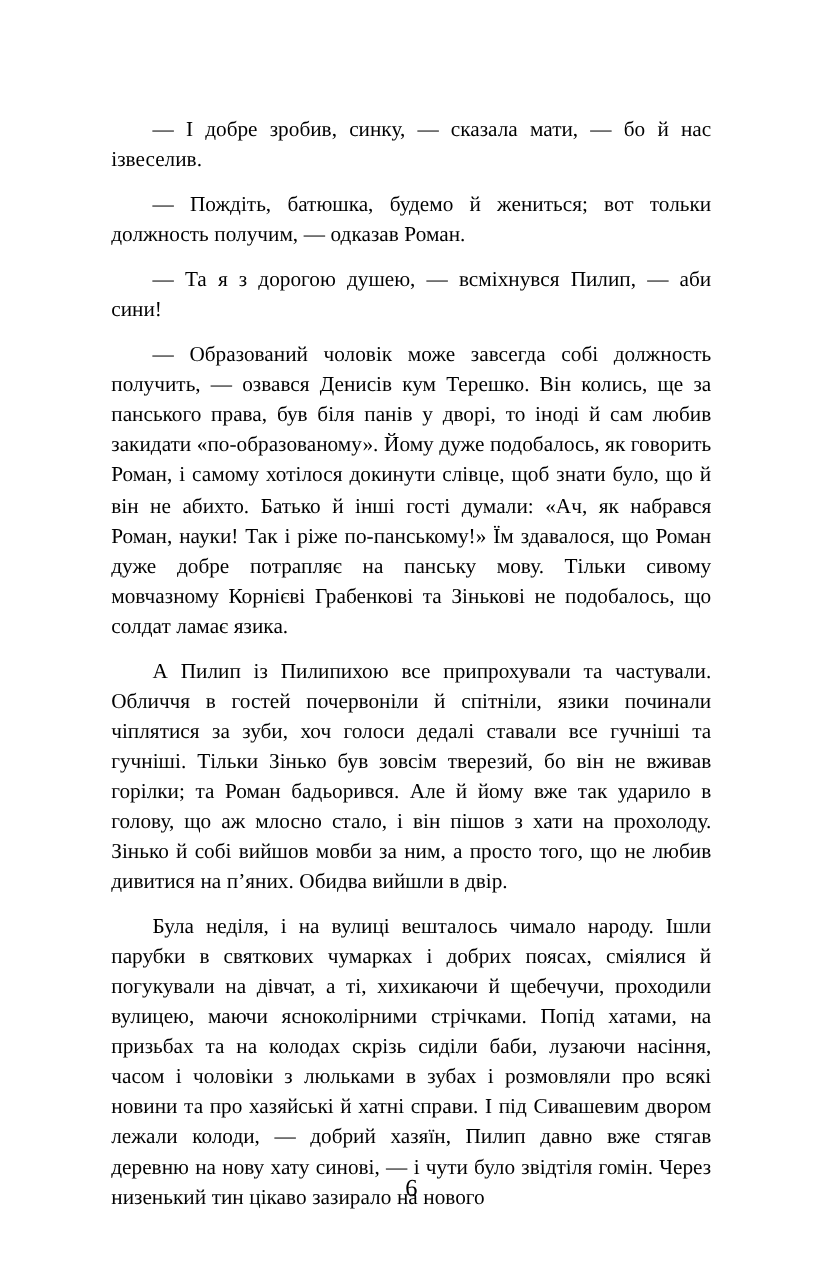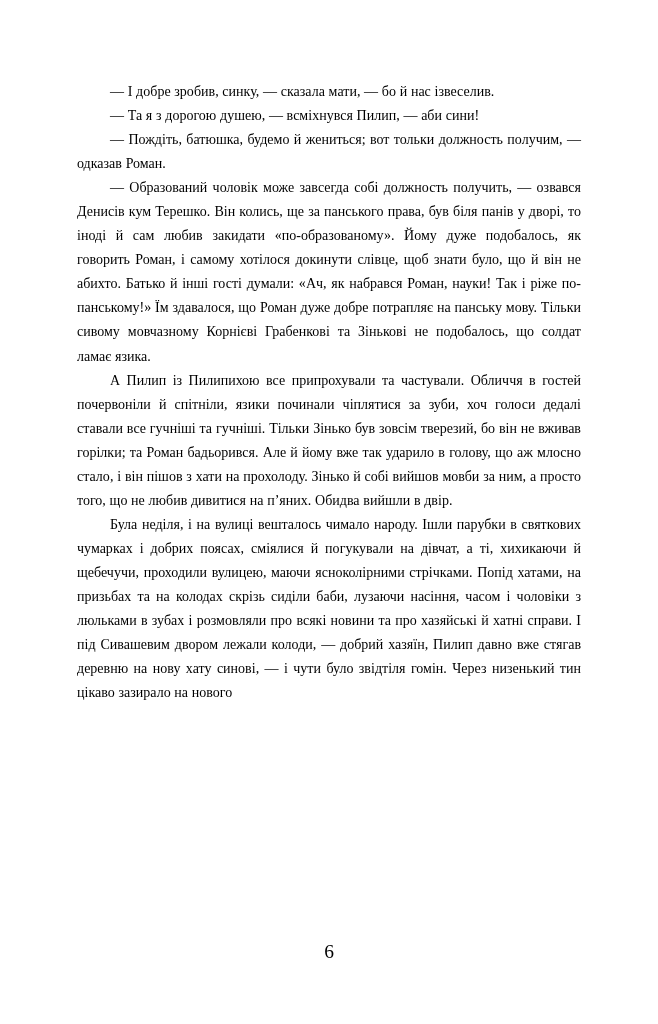--- a/index.html
+++ b/index.html
@@ -23,25 +23,25 @@
     background: #ffffff;
     box-sizing: border-box;
   }
   .text-block {
     position: absolute;
     left: 77px;
     top: 80px;
     width: 504px;
   }
   .para {
-    margin: 0;
+    margin: 12px;
     text-align: justify;
     text-justify: inter-word;
     text-indent: 33px;
-    font-size: 14px;
+    font-size: 17px;
     line-height: 24.05px;
     letter-spacing: 0.01px;
     word-spacing: 0.2px;
     hyphens: manual;
   }
   .page-number {
     position: absolute;
     left: 0;
     right: 0;
     top: 940px;
@@ -51,22 +51,22 @@
     font-family: "Liberation Serif", "DejaVu Serif", serif;
   }
 </style>
 </head>
 <body>
 
 <div class="page">
 
   <div class="text-block">
     <p class="para">— І добре зробив, синку, — сказала мати, — бо й нас ізвеселив.</p>
+    <p class="para">— Пождіть, батюшка, будемо й жениться; вот тольки должность получим, — одказав Роман.</p>
     <p class="para">— Та я з дорогою душею, — всміхнувся Пилип, — аби сини!</p>
-    <p class="para">— Пождіть, батюшка, будемо й жениться; вот тольки должность получим, — одказав Роман.</p>
     <p class="para">— Образований чоловік може завсегда собі должность получить, — озвався Денисів кум Терешко. Він колись, ще за панського права, був біля панів у дворі, то іноді й сам любив закидати «по-образованому». Йому дуже подобалось, як говорить Роман, і самому хотілося докинути слівце, щоб знати було, що й він не абихто. Батько й інші гості думали: «Ач, як набрався Роман, науки! Так і ріже по-панському!» Їм здавалося, що Роман дуже добре потрапляє на панську мову. Тільки сивому мовчазному Корнієві Грабенкові та Зіньковi не подобалось, що солдат ламає язика.</p>
     <p class="para">А Пилип із Пилипихою все припрохували та частували. Обличчя в гостей почервоніли й спітніли, язики починали чіплятися за зуби, хоч голоси дедалі ставали все гучніші та гучніші. Тільки Зінько був зовсім тверезий, бо він не вживав горілки; та Роман бадьорився. Але й йому вже так ударило в голову, що аж млосно стало, і він пішов з хати на прохолоду. Зінько й собі вийшов мовби за ним, а просто того, що не любив дивитися на п’яних. Обидва вийшли в двір.</p>
     <p class="para">Була неділя, і на вулиці вешталось чимало народу. Ішли парубки в святкових чумарках і добрих поясах, сміялися й погукували на дівчат, а ті, хихикаючи й щебечучи, проходили вулицею, маючи ясноколірними стрічками. Попід хатами, на призьбах та на колодах скрізь сиділи баби, лузаючи насіння, часом і чоловіки з люльками в зубах і розмовляли про всякі новини та про хазяйські й хатні справи. І під Сивашевим двором лежали колоди, — добрий хазяїн, Пилип давно вже стягав деревню на нову хату синові, — і чути було звідтіля гомін. Через низенький тин цікаво зазирало на нового</p>
   </div>
 
   <div class="page-number">6</div>
 
 </div>
 
 </body></html>

